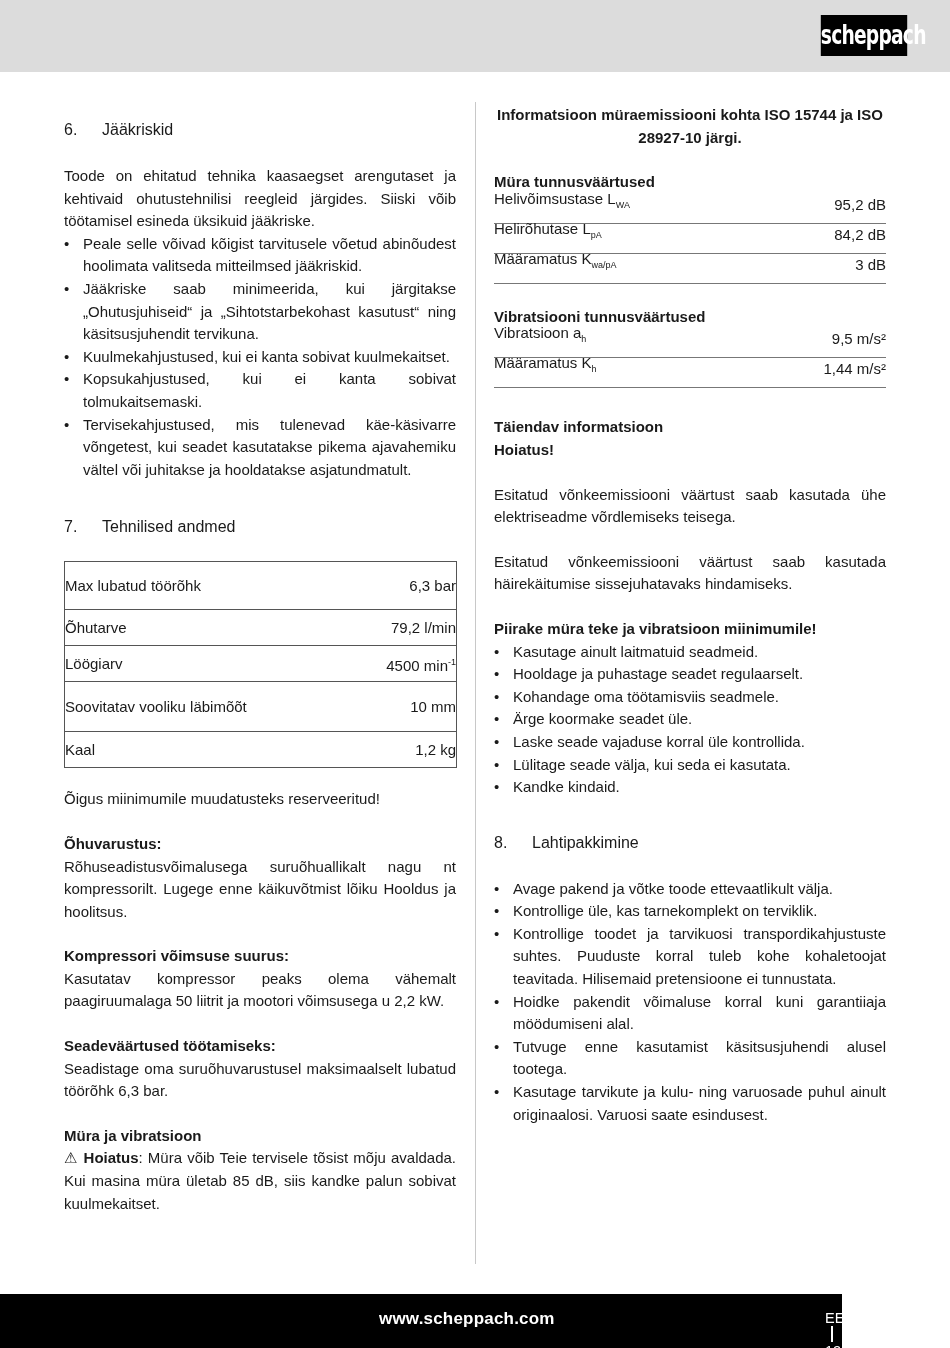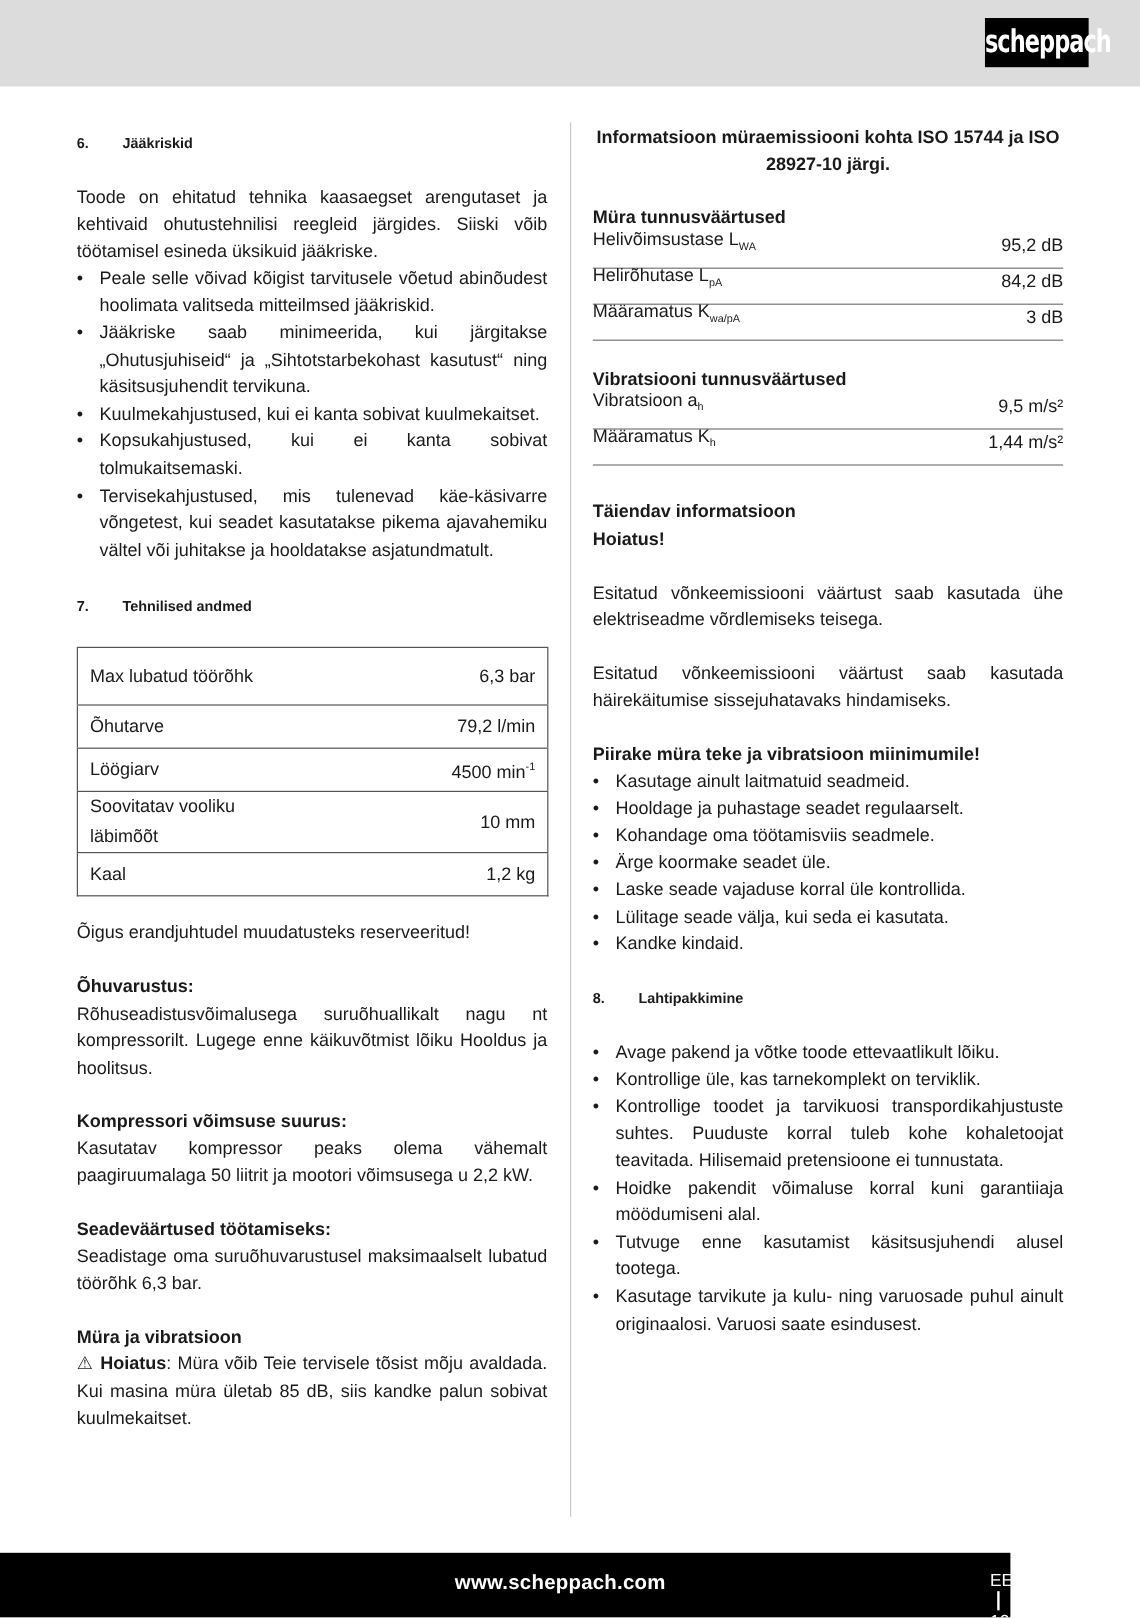--- a/index.html
+++ b/index.html
@@ -6,29 +6,29 @@
   html, body { width:950px; height:1348px; background:#fff; overflow:hidden; }
   body { position:relative; font-family:"Liberation Sans", sans-serif; color:#1a1a1a; font-size:15px; }
   .header { position:absolute; left:0; top:0; width:950px; height:72px; background:#dcdcdc; }
   .logo { position:absolute; left:810px; top:15px; width:108px; height:41px; background:#000; color:#fff;
           font-family:"DejaVu Sans Condensed","DejaVu Sans", sans-serif; font-size:26px; font-weight:bold;
           letter-spacing:-1px; text-align:center; line-height:40px; transform:scaleX(0.8); transform-origin:center; }
   .divider { position:absolute; left:475px; top:102px; width:1px; height:1162px; background:#c8c8c8; }
   .col { position:absolute; top:104px; width:392px; line-height:22.6px; }
   .col.left { left:64px; }
   .col.right { left:494px; }
-  h2 { font-size:12px; font-weight:bold; line-height:30px; }
+  h2 { font-size:16px; font-weight:normal; line-height:30px;margin-top:11px; }
   h2 .num { display:inline-block; width:38px; }
   p { text-align:justify; }
   .b { font-weight:bold; }
   ul { list-style:none; }
   ul li { position:relative; padding-left:19px; text-align:justify; }
   ul li::before { content:"•"; position:absolute; left:0; top:0; }
   .spec-table { width:393px; border:1.5px solid #555; border-collapse:collapse; }
-  .spec-table td { border-top:1.5px solid #555; padding:0 10px; height:36px; vertical-align:middle; line-height:25px; }
+  .spec-table td { border-top:1.5px solid #555; padding:0 0; height:36px; vertical-align:middle; line-height:25px; }
   .spec-table td.val { text-align:right; white-space:nowrap; }
   .kv { display:flex; justify-content:space-between; border-bottom:1.5px solid #777; height:30px; align-items:flex-end; padding-bottom:4px; line-height:28px; }
   .kv sub { font-size:9px; vertical-align:-4px; }
   .kv sup, .spec-table sup { font-size:9px; }
   .footer { position:absolute; left:0; top:1294px; width:842px; height:54px; background:#000; color:#fff; }
   .footer .url { position:absolute; left:379px; top:15px; font-size:17px; font-weight:bold; letter-spacing:0.2px; }
   .footer .page { position:absolute; left:825px; top:16px; font-size:14.5px; }
   .footer .page .sep { display:inline-block; width:1.5px; height:16px; background:#fff; vertical-align:-2px; margin:0 6px; }
   .warn-icon { font-weight:normal; }
 </style>
@@ -77,21 +77,21 @@
       <td style="width:200px">Soovitatav vooliku läbimõõt</td>
       <td class="val">10 mm</td>
     </tr>
     <tr>
       <td>Kaal</td>
       <td class="val">1,2 kg</td>
     </tr>
   </tbody>
     </table>
   <div style="height:20px"></div>
-  <p>Õigus erandjuhtudel muudatusteks reserveeritud!</p>
+  <p>Õigus miinimumile muudatusteks reserveeritud!</p>
   <div style="height:22px"></div>
   <p class="b">Õhuvarustus:</p>
   <p>Rõhuseadistusvõimalusega suruõhuallikalt nagu nt kompressorilt. Lugege enne käikuvõtmist lõiku Hooldus ja hoolitsus.</p>
   <div style="height:22px"></div>
   <p class="b">Kompressori võimsuse suurus:</p>
   <p>Kasutatav kompressor peaks olema vähemalt paagiruumalaga 50 liitrit ja mootori võimsusega u 2,2 kW.</p>
   <div style="height:22px"></div>
   <p class="b">Seadeväärtused töötamiseks:</p>
   <p>Seadistage oma suruõhuvarustusel maksimaalselt lubatud töörõhk 6,3 bar.</p>
   <div style="height:22px"></div>
@@ -149,21 +149,21 @@
     <li>Laske seade vajaduse korral üle kontrollida.</li>
     <li>Lülitage seade välja, kui seda ei kasutata.</li>
     <li>Kandke kindaid.</li>
   </ul>
   <div style="height:18px"></div>
   <h2>
     <span class="num">8.</span><span>Lahtipakkimine</span>
   </h2>
   <div style="height:20px"></div>
   <ul>
-    <li>Avage pakend ja võtke toode ettevaatlikult lõiku.</li>
+    <li>Avage pakend ja võtke toode ettevaatlikult välja.</li>
     <li>Kontrollige üle, kas tarnekomplekt on terviklik.</li>
     <li>Kontrollige toodet ja tarvikuosi transpordikahjustuste suhtes. Puuduste korral tuleb kohe kohaletoojat teavitada. Hilisemaid pretensioone ei tunnustata.</li>
     <li>Hoidke pakendit võimaluse korral kuni garantiiaja möödumiseni alal.</li>
     <li>Tutvuge enne kasutamist käsitsusjuhendi alusel tootega.</li>
     <li>Kasutage tarvikute ja kulu- ning varuosade puhul ainult originaalosi. Varuosi saate esindusest.</li>
   </ul>
 </div>
 
 <div class="footer">
   <span class="url">www.scheppach.com</span>

